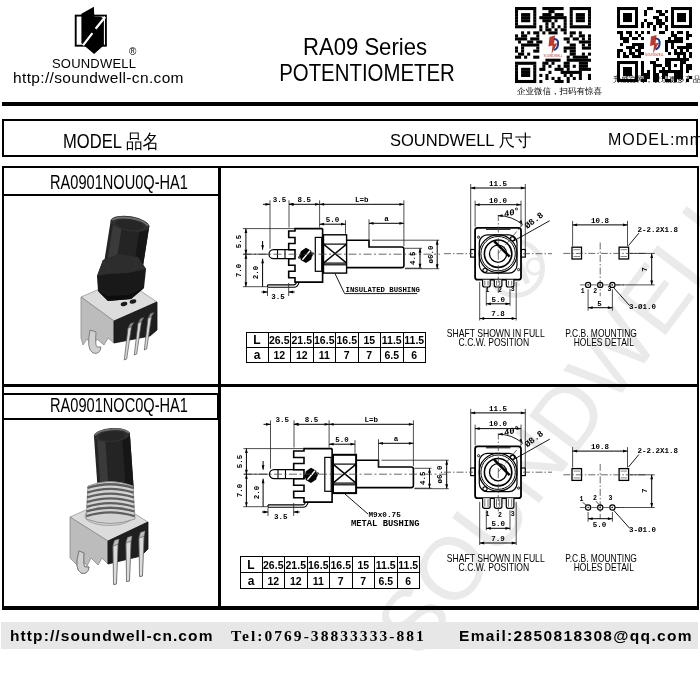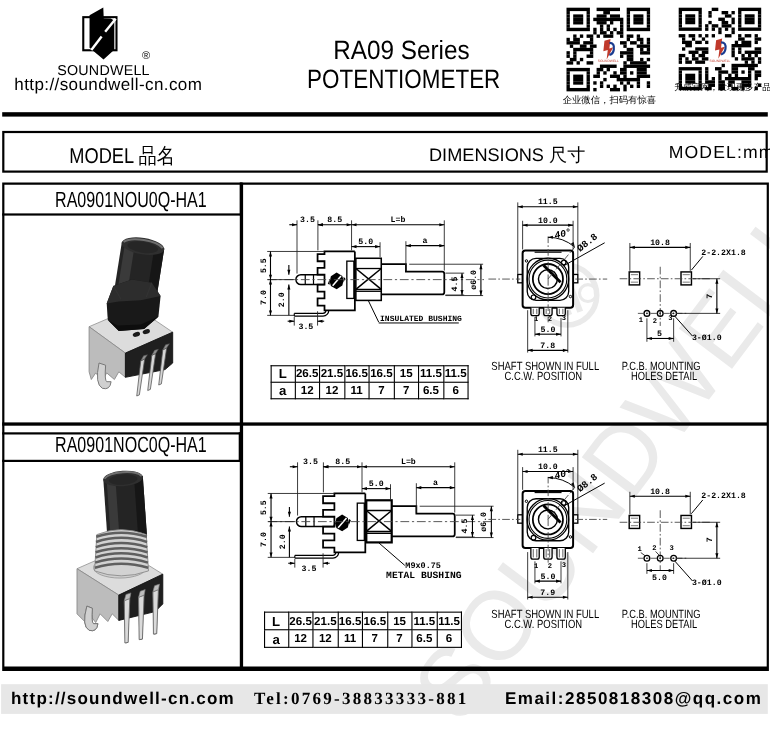--- a/index.html
+++ b/index.html
@@ -36,27 +36,27 @@
       </g>
     </g>
   </svg>
 </div>
 
 <div class="abs hdr" style="left:52px;top:56px;font-size:13px;letter-spacing:0.2px;">SOUNDWELL</div>
 <div class="abs hdr" style="left:129px;top:46px;font-size:10px;">®</div>
 <div class="abs hdr" style="left:13px;top:69px;font-size:15.5px;letter-spacing:0.35px;">http://soundwell-cn.com</div>
 <div class="abs hdr" style="left:280px;top:33px;width:170px;text-align:center;font-size:24px;transform:scaleX(0.92);transform-origin:50% 50%;">RA09 Series</div>
 <div class="abs hdr" style="left:262px;top:59px;width:210px;text-align:center;font-size:24px;transform:scaleX(0.85);transform-origin:50% 50%;">POTENTIOMETER</div>
-<div class="abs hdr" style="left:506px;top:86px;width:96px;text-align:center;font-size:8.5px;white-space:nowrap;">企业微信，扫码有惊喜</div>
+<div class="abs hdr" style="left:506px;top:86px;width:96px;text-align:right;font-size:8.5px;white-space:nowrap;">企业微信，扫码有惊喜</div>
 <div class="abs hdr" style="left:613px;top:74px;width:84px;text-align:center;font-size:8px;white-space:nowrap;">升威官网，发现更多产品</div>
 
 <div class="abs" id="topline"></div>
 <div class="abs" id="modelbox"></div>
 <div class="abs hdr" style="left:63px;top:128px;font-size:19.5px;transform:scaleX(0.85);transform-origin:0 0;white-space:nowrap;">MODEL 品名</div>
-<div class="abs hdr" style="left:390px;top:130px;font-size:16.5px;white-space:nowrap;">DIMENSIONS 尺寸</div>
+<div class="abs hdr" style="left:390px;top:130px;font-size:16.5px;white-space:nowrap;">SOUNDWELL 尺寸</div>
 <div class="abs hdr" style="left:608px;top:131px;font-size:16px;letter-spacing:1.0px;">MODEL:mm</div>
 <div class="abs" id="mainbox"></div>
 <div class="abs" id="leftcol"></div>
 <div class="abs" id="cell1"></div>
 <div class="abs" id="divider"></div>
 <div class="abs" id="cell2"></div>
 <div class="mlabel" style="left:10px;top:171px;width:218px;font-size:20px;transform:scaleX(0.73);transform-origin:50% 0;">RA0901NOU0Q-HA1</div>
 <div class="mlabel" style="left:10px;top:394px;width:218px;font-size:20px;transform:scaleX(0.73);transform-origin:50% 0;">RA0901NOC0Q-HA1</div>
 
 <table class="la" style="left:245.5px;top:332px;">

